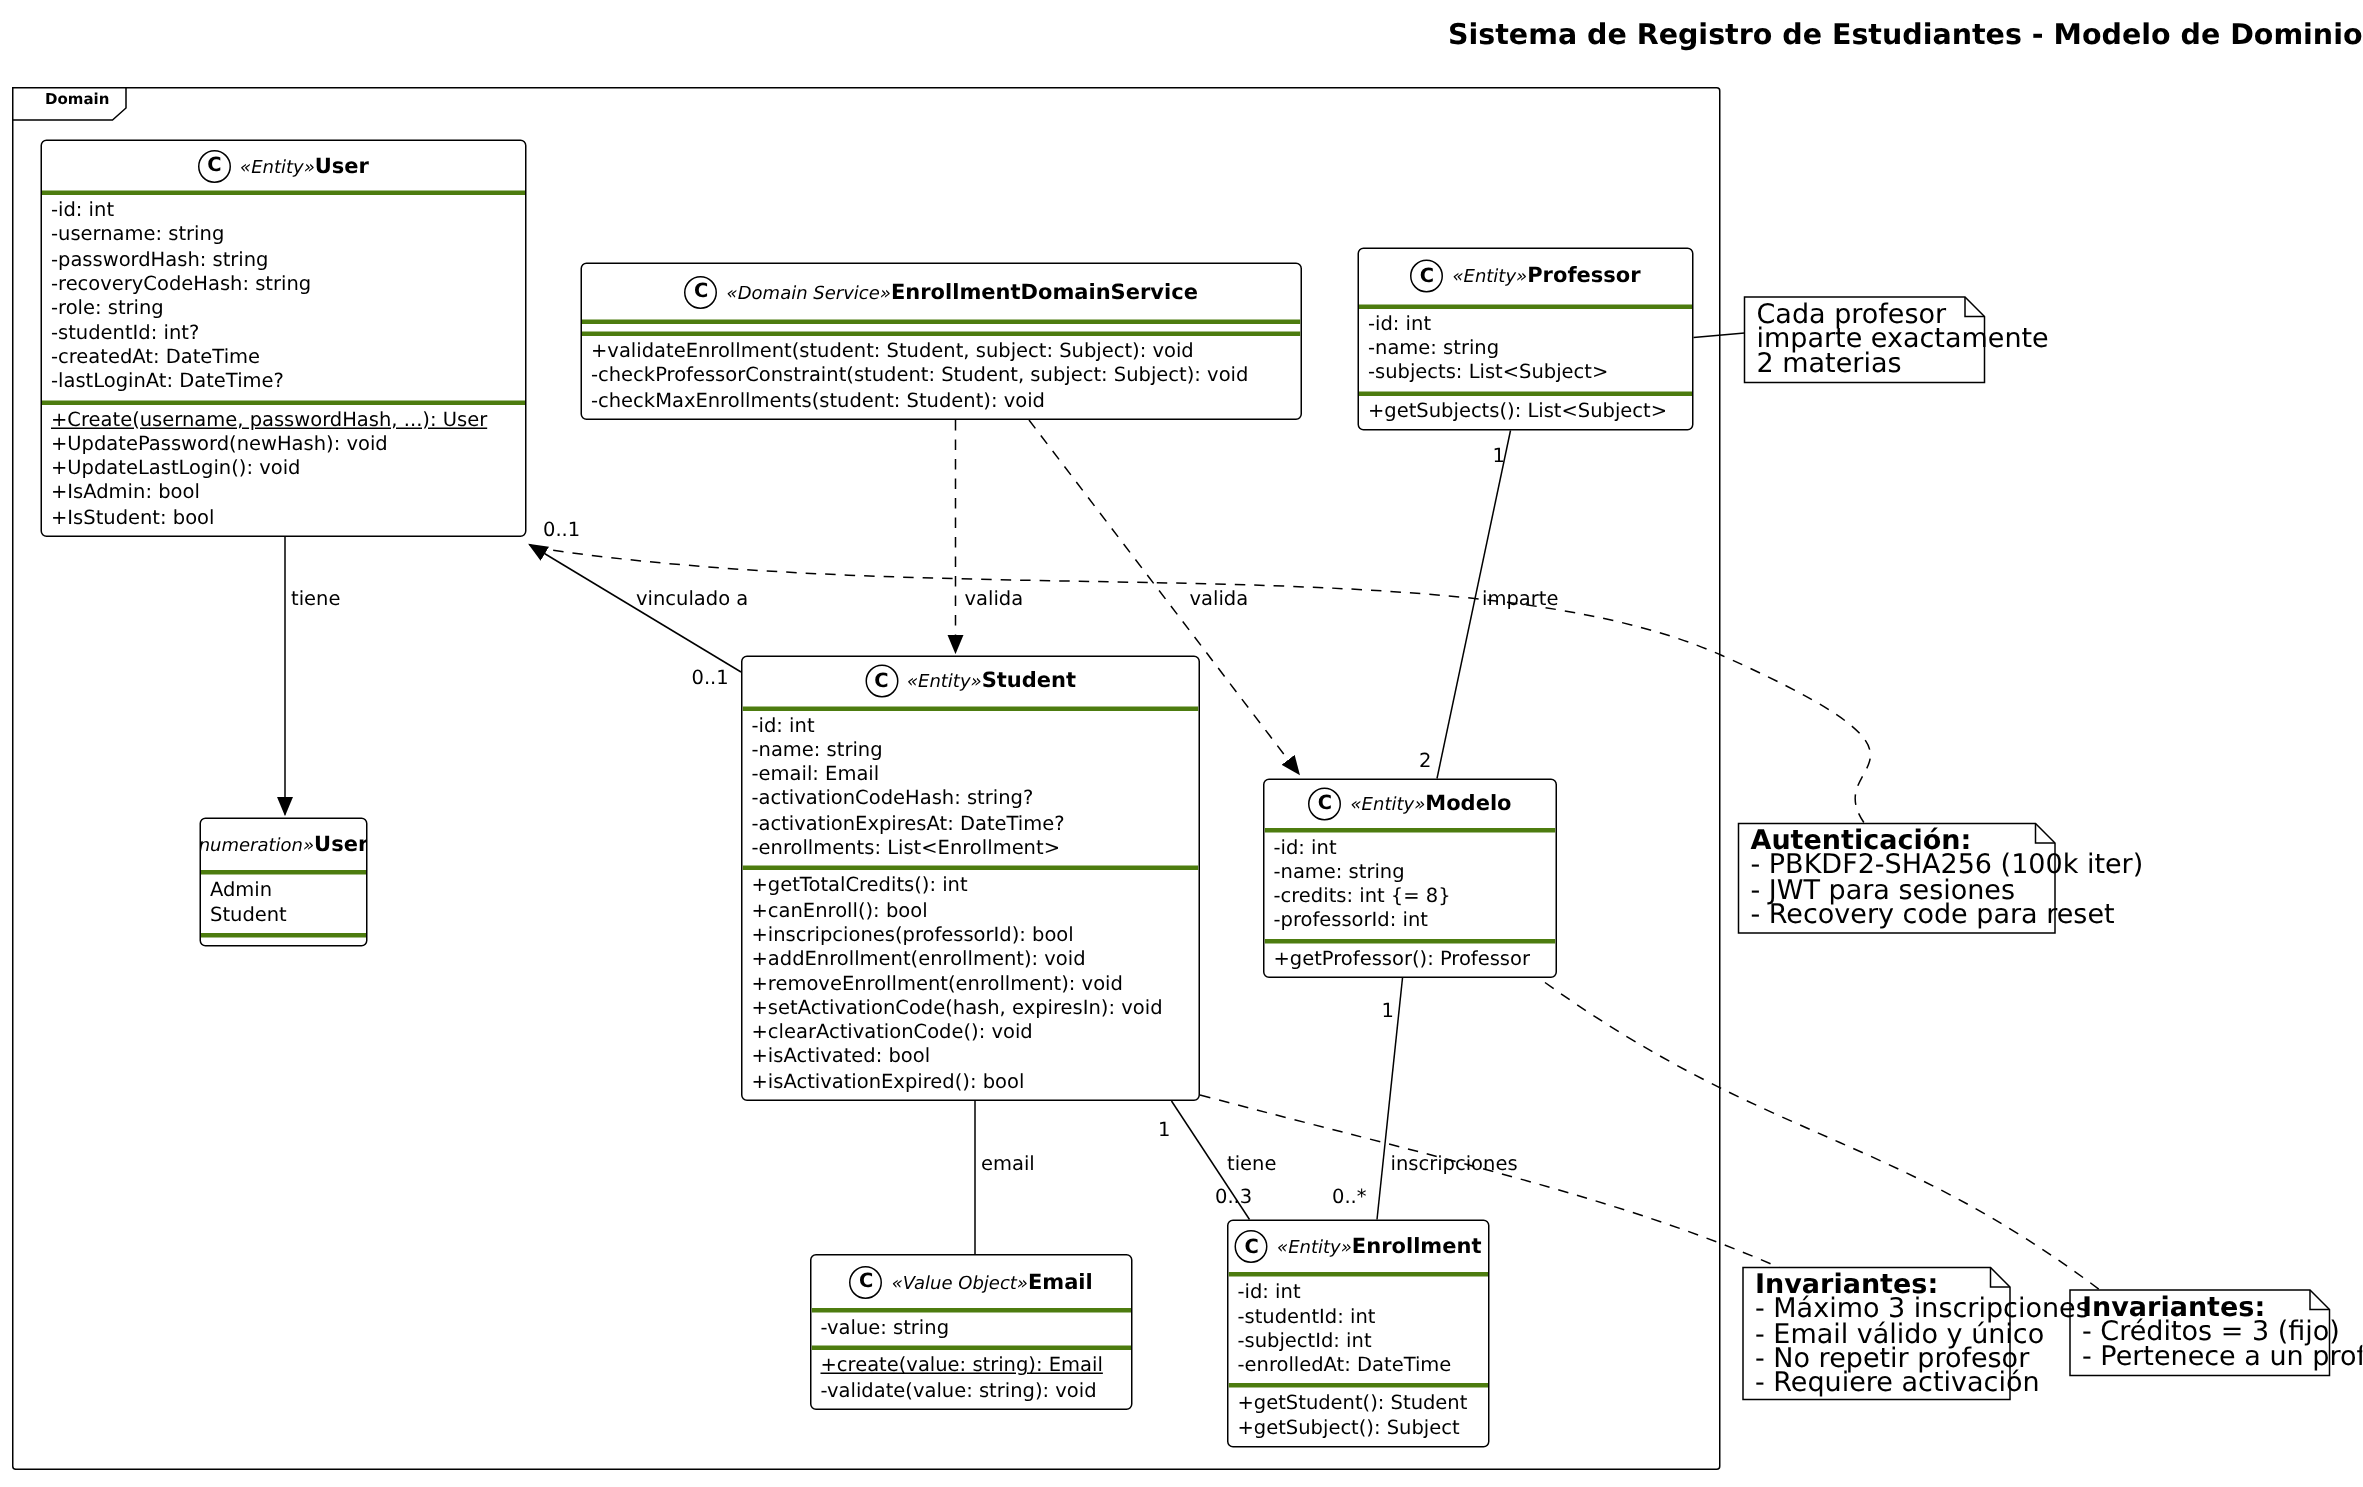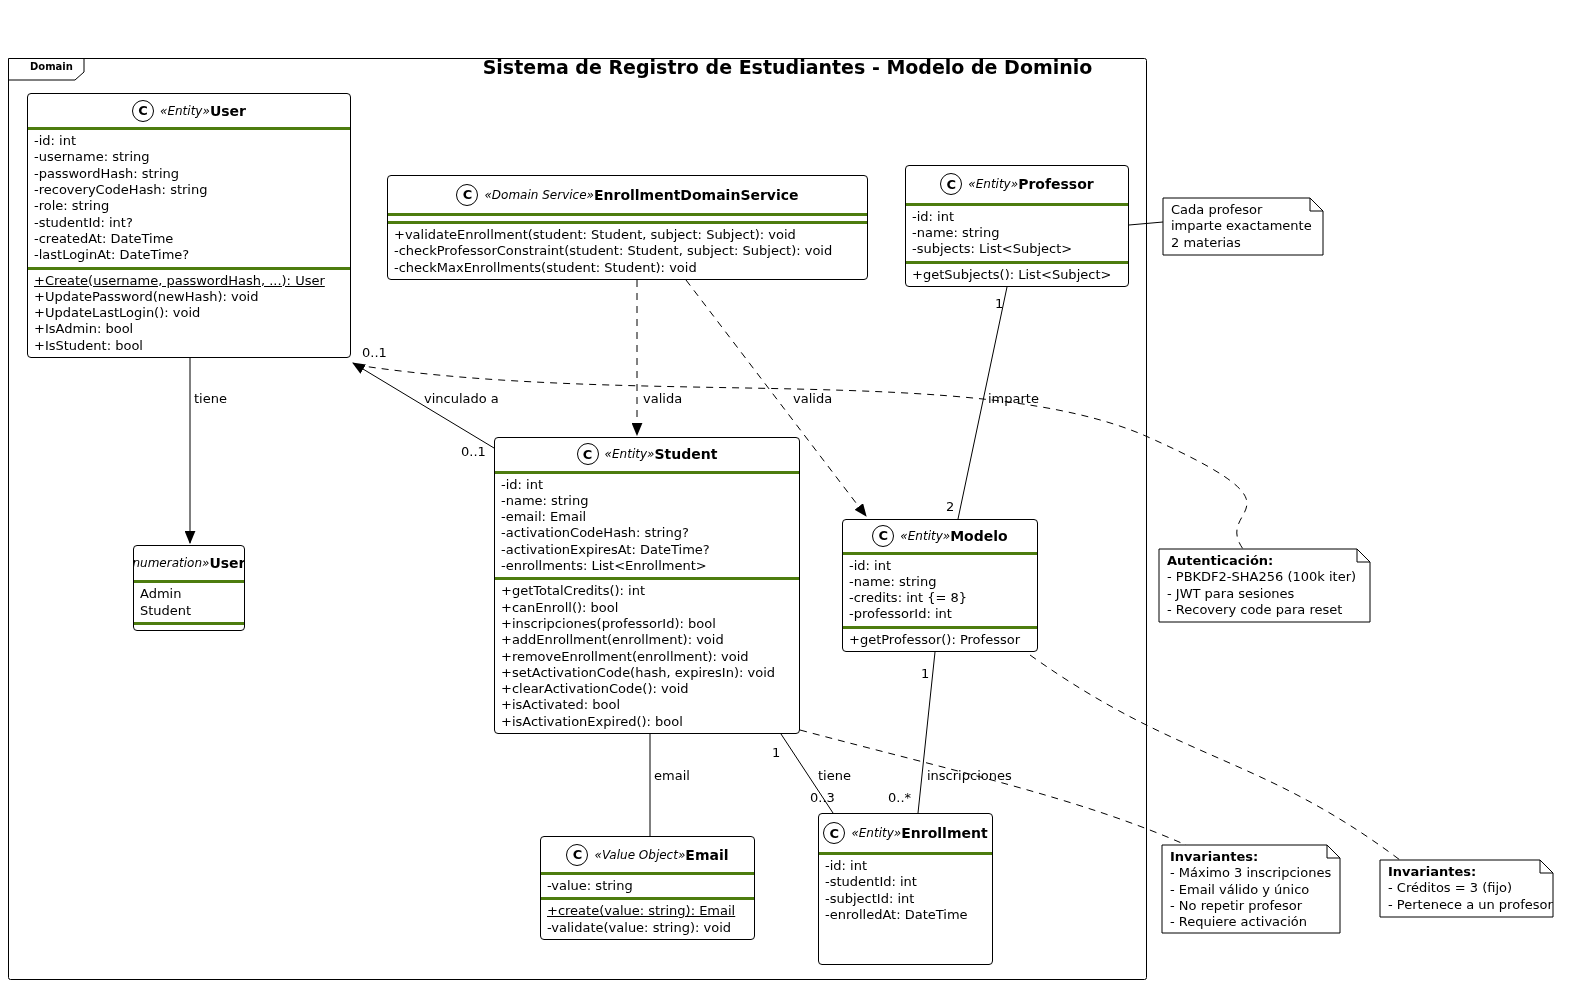--- a/index.html
+++ b/index.html
@@ -1,38 +1,38 @@
 <!DOCTYPE html>
 <html><head>
 <meta charset="utf-8">
 <style>
   html,body{margin:0;padding:0;background:#ffffff;}
   .canvas{position:relative;width:1575px;height:991px;background:#fff;
           font-family:"DejaVu Sans","Liberation Sans",sans-serif;color:#000;overflow:hidden;}
-  .title{position:absolute;top:12px;left:0;width:1575px;text-align:center;
-         font-size:19px;font-weight:bold;z-index:3;margin-top:44px;}
+  .title{position:absolute;top:12px;left:0;width:1575px;text-align:right;
+         font-size:19px;font-weight:bold;z-index:3;}
   svg.layer{position:absolute;left:0;top:0;z-index:1;}
   svg.layer text{font-family:"DejaVu Sans","Liberation Sans",sans-serif;font-size:13px;fill:#000;}
   .frame-label{position:absolute;left:30px;top:61px;font-size:10px;font-weight:bold;z-index:2;}
   
   .uml{position:absolute;background:#fff;border:1px solid #000;border-radius:4px;
        font-size:13px;z-index:2;box-sizing:border-box;display:flex;flex-direction:column;overflow:hidden;}
   .hd{height:38px;box-sizing:border-box;display:flex;align-items:center;justify-content:center;gap:6px;padding:2px 6px;}
   .ico{flex:0 0 auto;width:20px;height:20px;border:1px solid #000;border-radius:50%;
        display:flex;align-items:center;justify-content:center;font-weight:bold;font-size:13px;background:#fff;}
   .tt{display:flex;align-items:center;line-height:1;}
   .st{font-style:italic;font-size:12px;line-height:14px;}
   .nm{font-weight:bold;font-size:14px;line-height:16px;}
   .cmp{border-top:3px solid #4d7c0f;padding:3px 6px;box-sizing:border-box;}
   .cmp>div{line-height:16.3px;white-space:nowrap;}
   .cmp.grow{flex:1;}
   .cmp.empty{min-height:8px;padding:0;}
   .u{text-decoration:underline;}
   
-  .notetext{position:absolute;z-index:2;font-size:13px;line-height:16.3px;white-space:nowrap;}
+  .notetext{position:absolute;z-index:2;font-size:18px;line-height:16.3px;white-space:nowrap;}
   .notetext .nb{font-weight:bold;}
 </style>
 </head>
 <body>
 
 <div class="canvas">
 
   <div class="title">Sistema de Registro de Estudiantes - Modelo de Dominio</div>
 
   <svg class="layer" width="1575" height="991">
@@ -239,20 +239,24 @@
         <span class="st">«Entity»</span>
         <span class="nm">Enrollment</span>
       </span>
     </div>
     <div class="cmp">
       <div>-id: int</div>
       <div>-studentId: int</div>
       <div>-subjectId: int</div>
       <div>-enrolledAt: DateTime</div>
     </div>
+    <div class="cmp grow">
+      <div>+getStudent(): Student</div>
+      <div>+getSubject(): Subject</div>
+    </div>
   </div>
 
   <div class="notetext" style="left:1171px;top:202px;">
     <div>Cada profesor</div>
     <div>imparte exactamente</div>
     <div>2 materias</div>
   </div>
 
   <div class="notetext" style="left:1167px;top:553px;">
     <div class="nb">Autenticación:</div>

